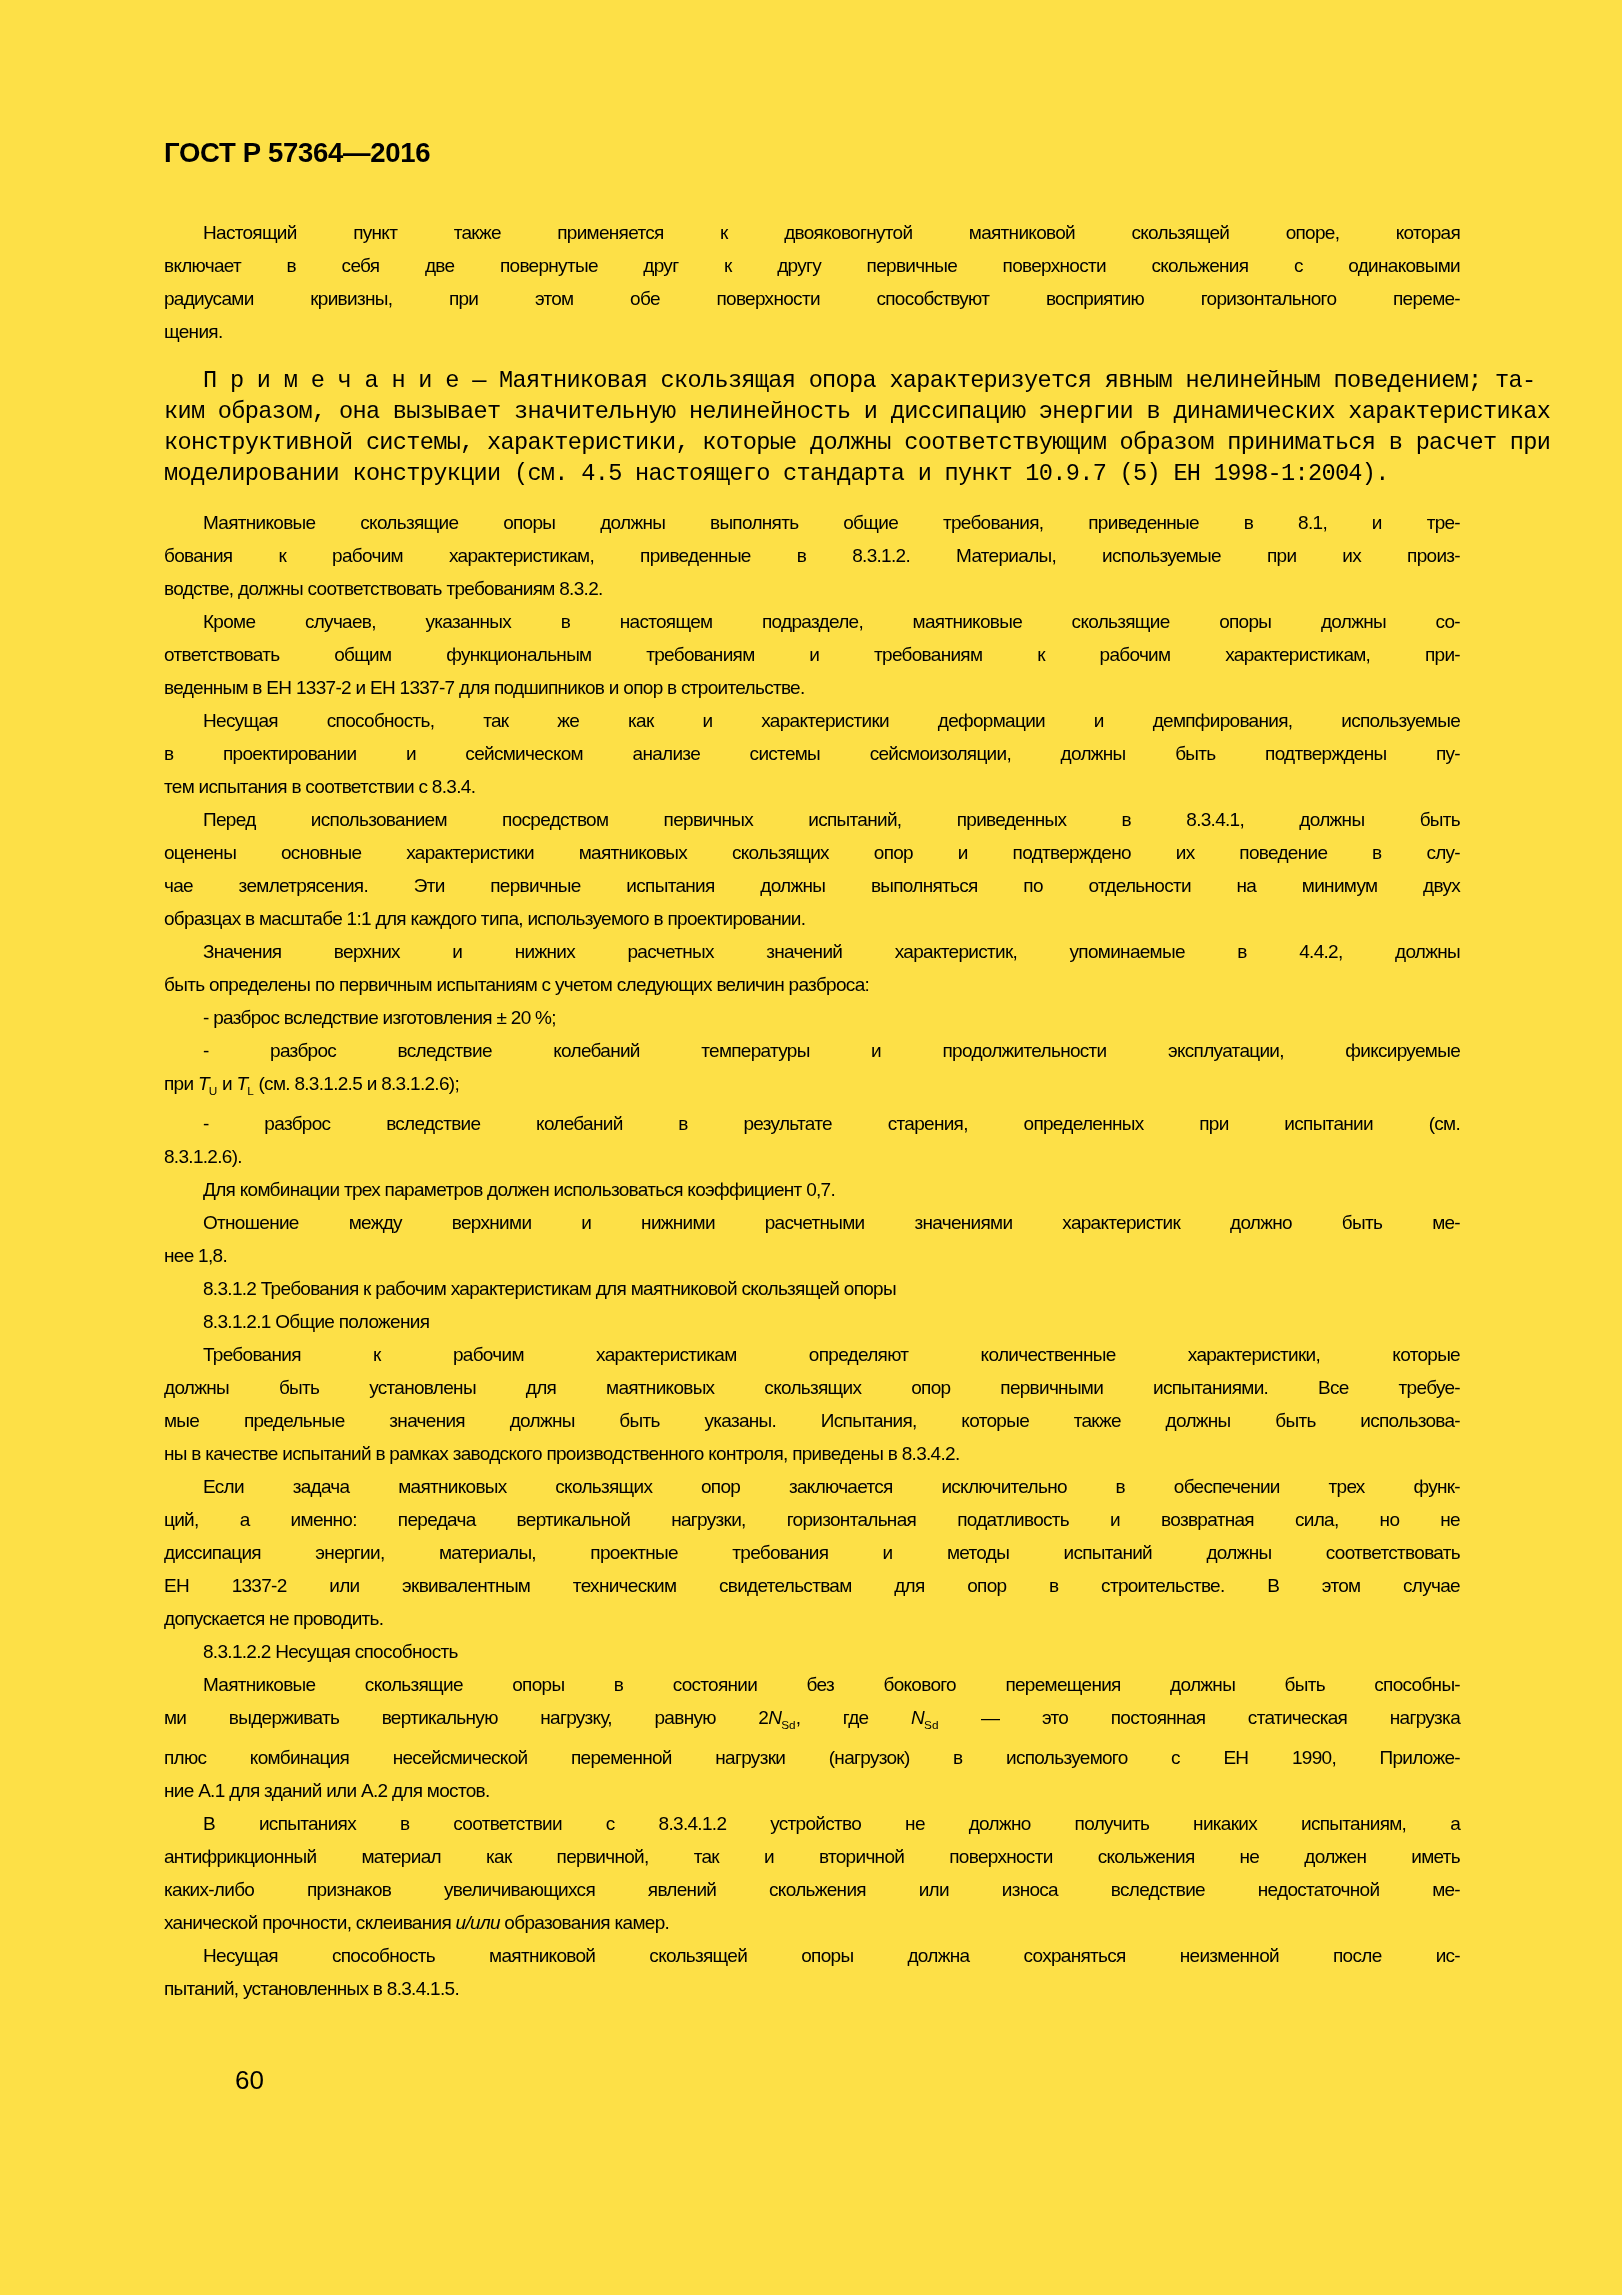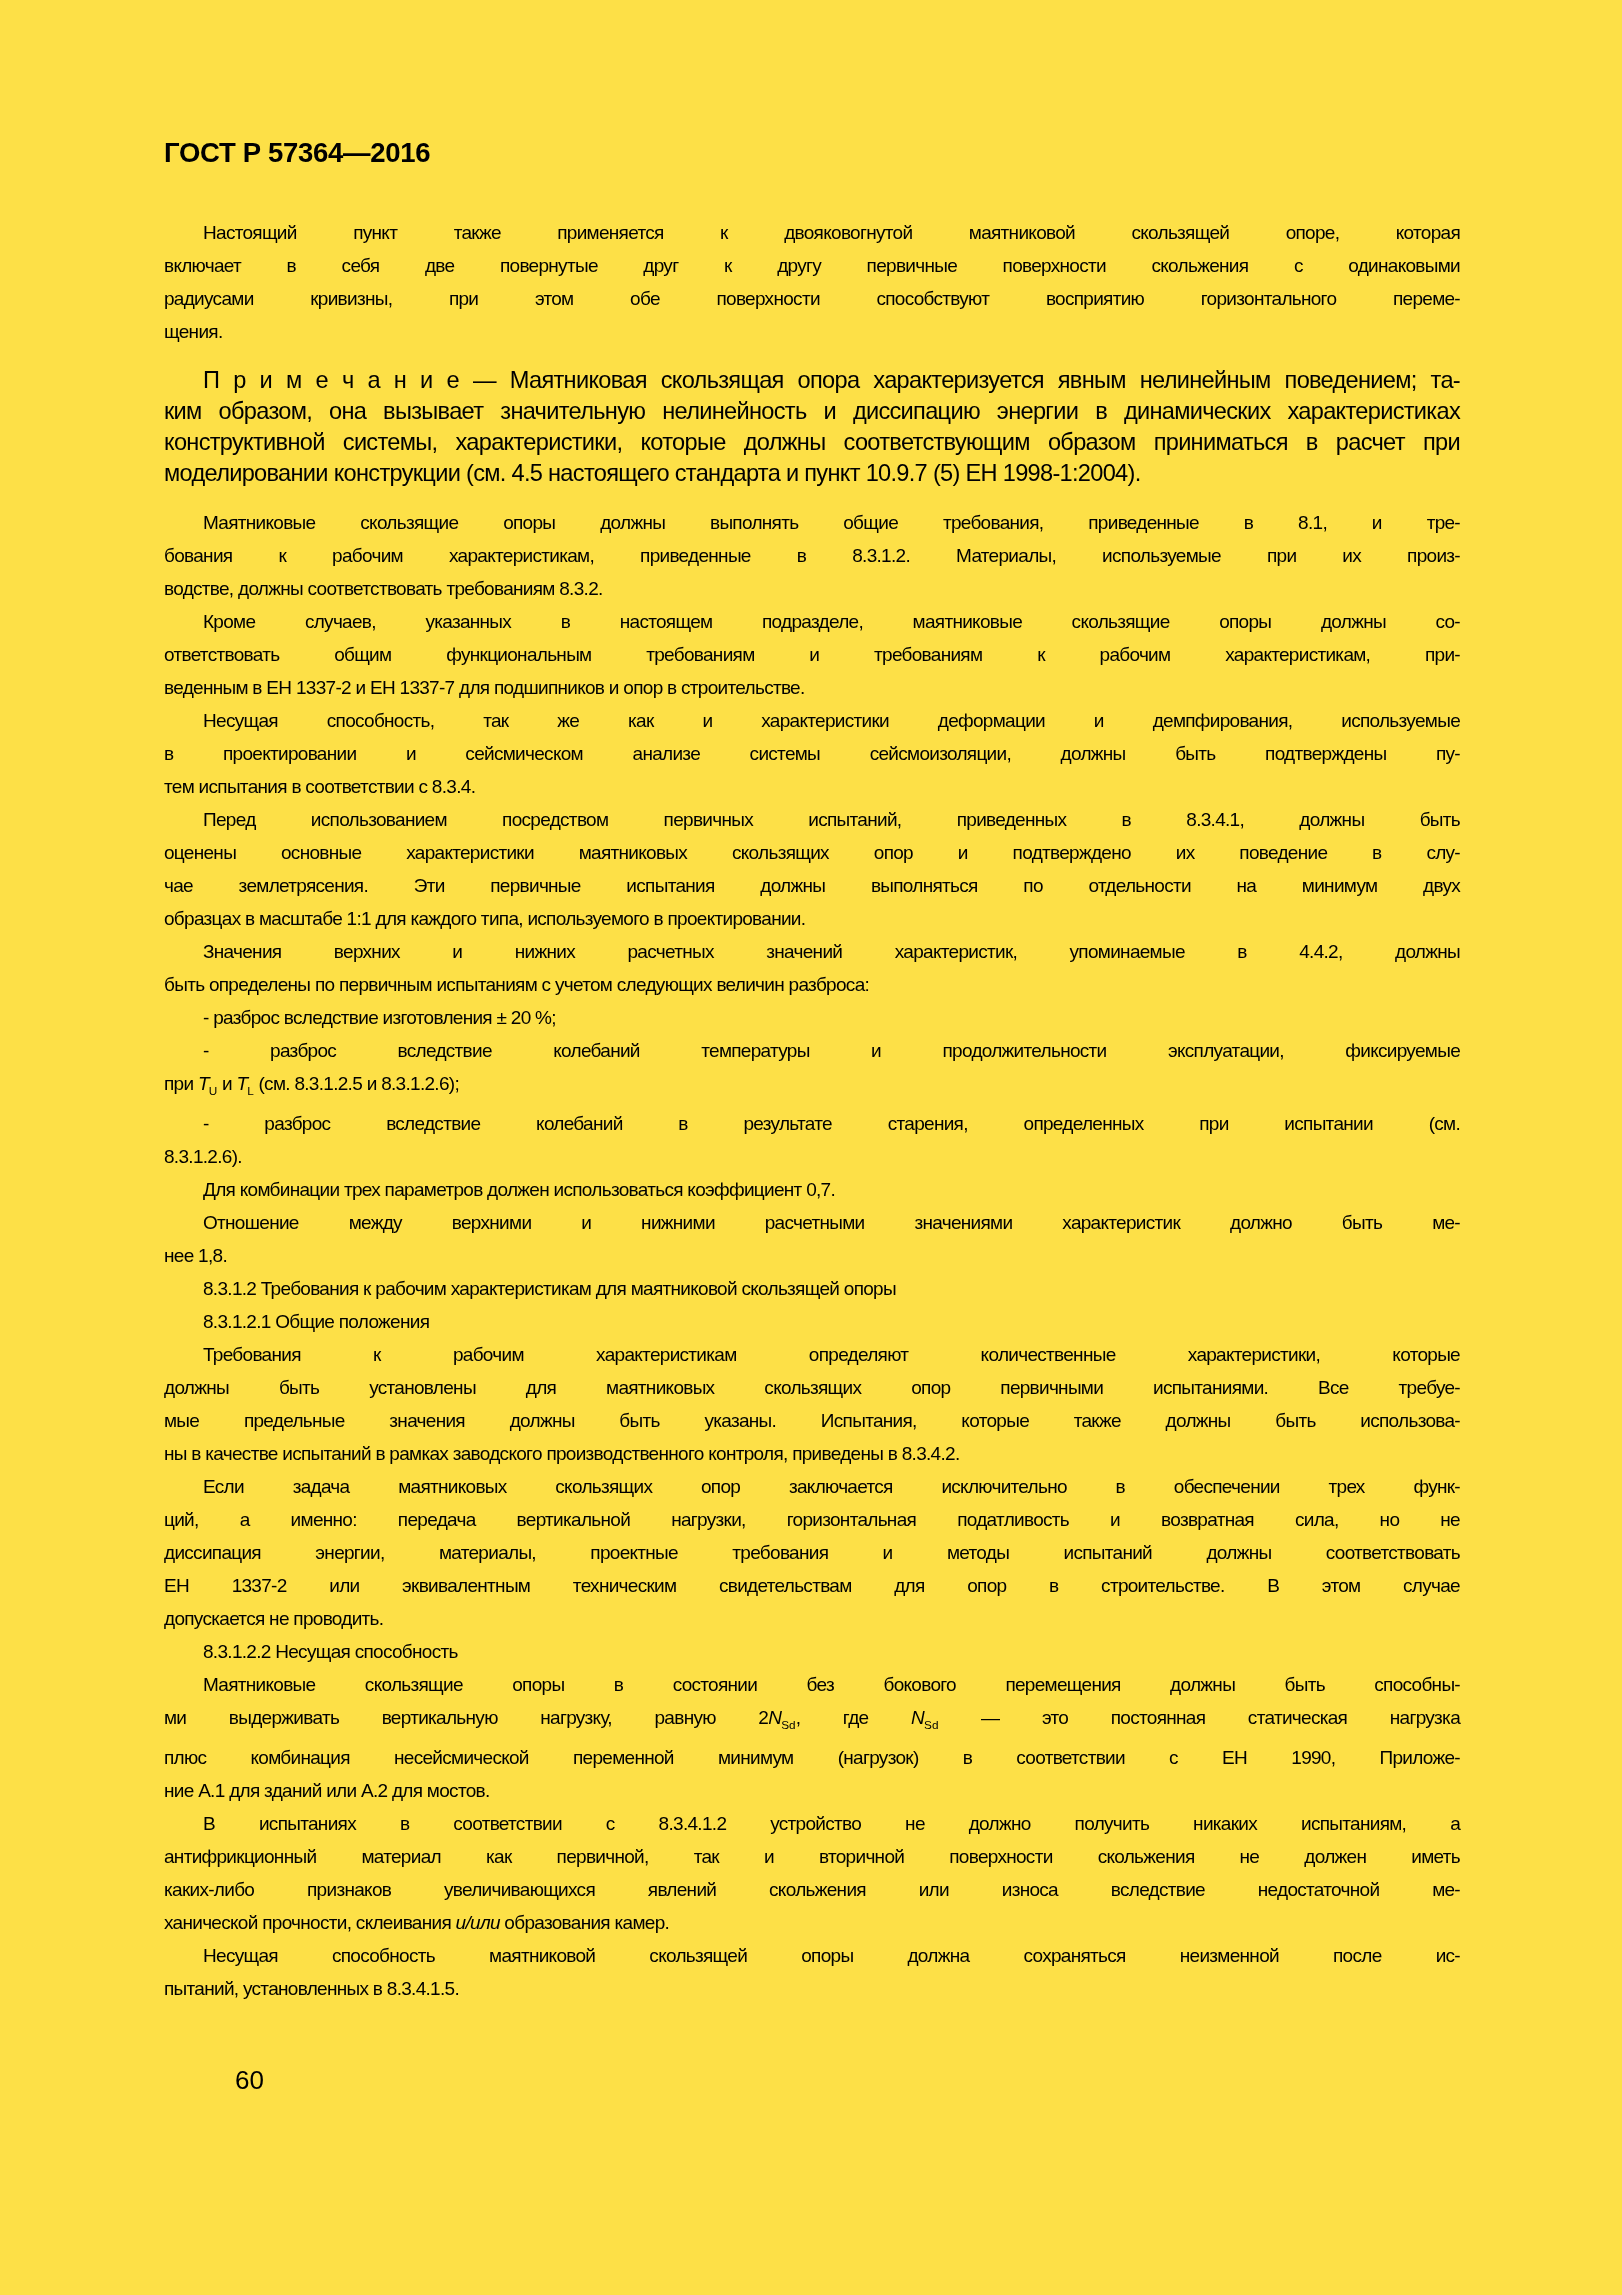--- a/index.html
+++ b/index.html
@@ -38,20 +38,21 @@
     line-height: 33px;
     letter-spacing: -0.7px;
     white-space: nowrap;
     text-align: justify;
     text-align-last: justify;
     text-justify: inter-word;
   }
   .note .line {
     font-size: 23.6px;
     line-height: 31px;
+    font-family: Liberation Mono, monospace;
   }
   .line.first { text-indent: 39px; }
   .line.last {
     text-align: left;
     text-align-last: auto;
   }
   .seg-i { font-style: italic; }
   .seg-sub {
     font-size: 0.62em;
     vertical-align: sub;
@@ -145,21 +146,21 @@
         <div class="line"><span>диссипация энергии, материалы, проектные требования и методы испытаний должны соответствовать</span></div>
         <div class="line"><span>ЕН 1337-2 или эквивалентным техническим свидетельствам для опор в строительстве. В этом случае</span></div>
         <div class="line last"><span>допускается не проводить.</span></div>
       </div>
       <div class="block heading">
         <div class="line first last"><span>8.3.1.2.2 Несущая способность</span></div>
       </div>
       <div class="block paragraph">
         <div class="line first"><span>Маятниковые скользящие опоры в состоянии без бокового перемещения должны быть способны-</span></div>
         <div class="line"><span>ми выдерживать вертикальную нагрузку, равную 2</span><span class="seg-i">N</span><span class="seg-sub">Sd</span><span>, где </span><span class="seg-i">N</span><span class="seg-sub">Sd</span><span> — это постоянная статическая нагрузка</span></div>
-        <div class="line"><span>плюс комбинация несейсмической переменной минимум (нагрузок) в соответствии с ЕН 1990, Приложе-</span></div>
+        <div class="line"><span>плюс комбинация несейсмической переменной нагрузки (нагрузок) в используемого с ЕН 1990, Приложе-</span></div>
         <div class="line last"><span>ние А.1 для зданий или А.2 для мостов.</span></div>
       </div>
       <div class="block paragraph">
         <div class="line first"><span>В испытаниях в соответствии с 8.3.4.1.2 устройство не должно получить никаких испытаниям, а</span></div>
         <div class="line"><span>антифрикционный материал как первичной, так и вторичной поверхности скольжения не должен иметь</span></div>
         <div class="line"><span>каких-либо признаков увеличивающихся явлений скольжения или износа вследствие недостаточной ме-</span></div>
         <div class="line last"><span>ханической прочности, склеивания </span><span class="seg-i">и/или</span><span> образования камер.</span></div>
       </div>
       <div class="block paragraph">
         <div class="line first"><span>Несущая способность маятниковой скользящей опоры должна сохраняться неизменной после ис-</span></div>

